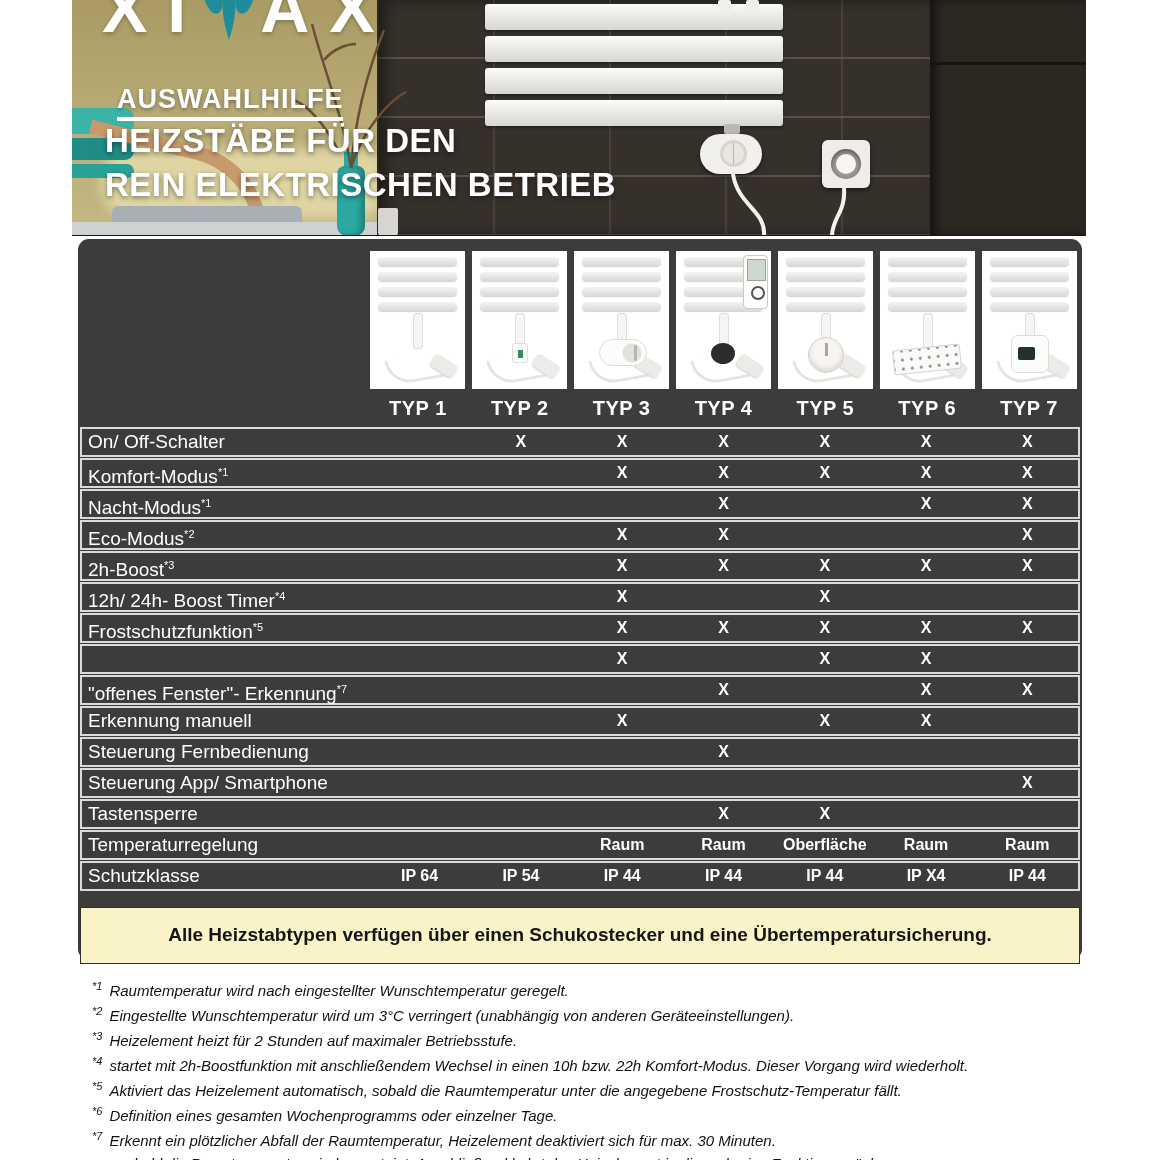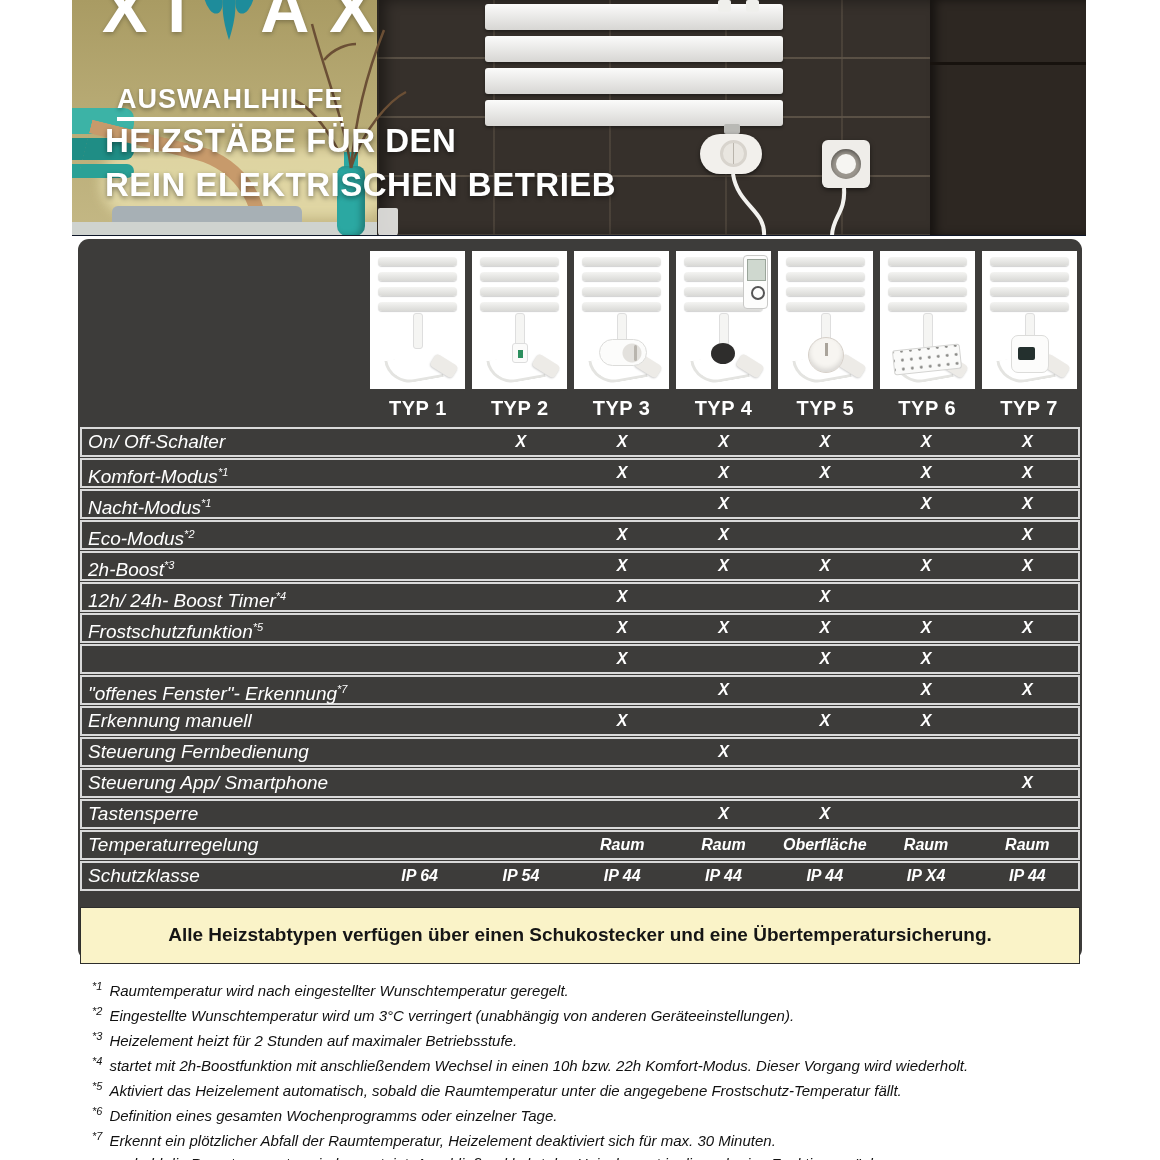--- a/index.html
+++ b/index.html
@@ -71,21 +71,21 @@
   .dev.d5 { top:86px; left:30px; width:36px; height:36px; border-radius:50%; background:#f7f5f1; border:1px solid #d6d0c9; box-shadow:inset 0 -3px 5px rgba(0,0,0,.12); }
   .dev.d5::after { content:""; position:absolute; left:16px; top:5px; width:3px; height:13px; background:#aaa49b; }
   .dev.d6 { top:96px; left:13px; width:68px; height:25px; background:#fafaf9; border:1px solid #d4d4d2; border-radius:3px; transform:rotate(-6deg);
     background-image:radial-gradient(circle, #8b8b88 1.2px, transparent 1.6px); background-size:9px 9px; background-position:4px 5px; }
   .dev.d7 { top:84px; left:29px; width:38px; height:38px; background:#fcfcfb; border:1px solid #dcdcda; border-radius:7px; }
   .dev.d7::after { content:""; position:absolute; left:6px; top:11px; width:17px; height:13px; background:#24302e; border-radius:2px; }
 
   .typ-row { height:33px; }
   .typ-label { color:#fff; font-weight:bold; font-size:20px; text-align:center; line-height:33px; letter-spacing:.5px; }
 
-  .feature-table { width:1000px; margin-top:2px;font-style:italic; }
+  .feature-table { width:1000px; margin-top:2px; }
   .trow { display:grid; grid-template-columns:287px repeat(7,1fr); height:30px; background:#3d3c3a; border:2px solid #dadada; margin-bottom:1px; }
   .trow .rlabel { color:#fff; font-size:19px; line-height:25px; padding-left:6px; white-space:nowrap; }
   .trow .rlabel sup { font-size:11px; }
   .trow .cell { color:#fff; text-align:center; font-weight:bold; font-size:16px; line-height:25px; white-space:nowrap; }
 
   .note-bar { width:1000px; height:57px; margin-top:16px; background:#faf3c8; border:1px solid #2e2e2c;
     color:#151515; font-weight:bold; font-size:19px; text-align:center; line-height:54px; }
 
   
   .footnotes { position:absolute; left:92px; top:980px; width:1000px; color:#111; }

